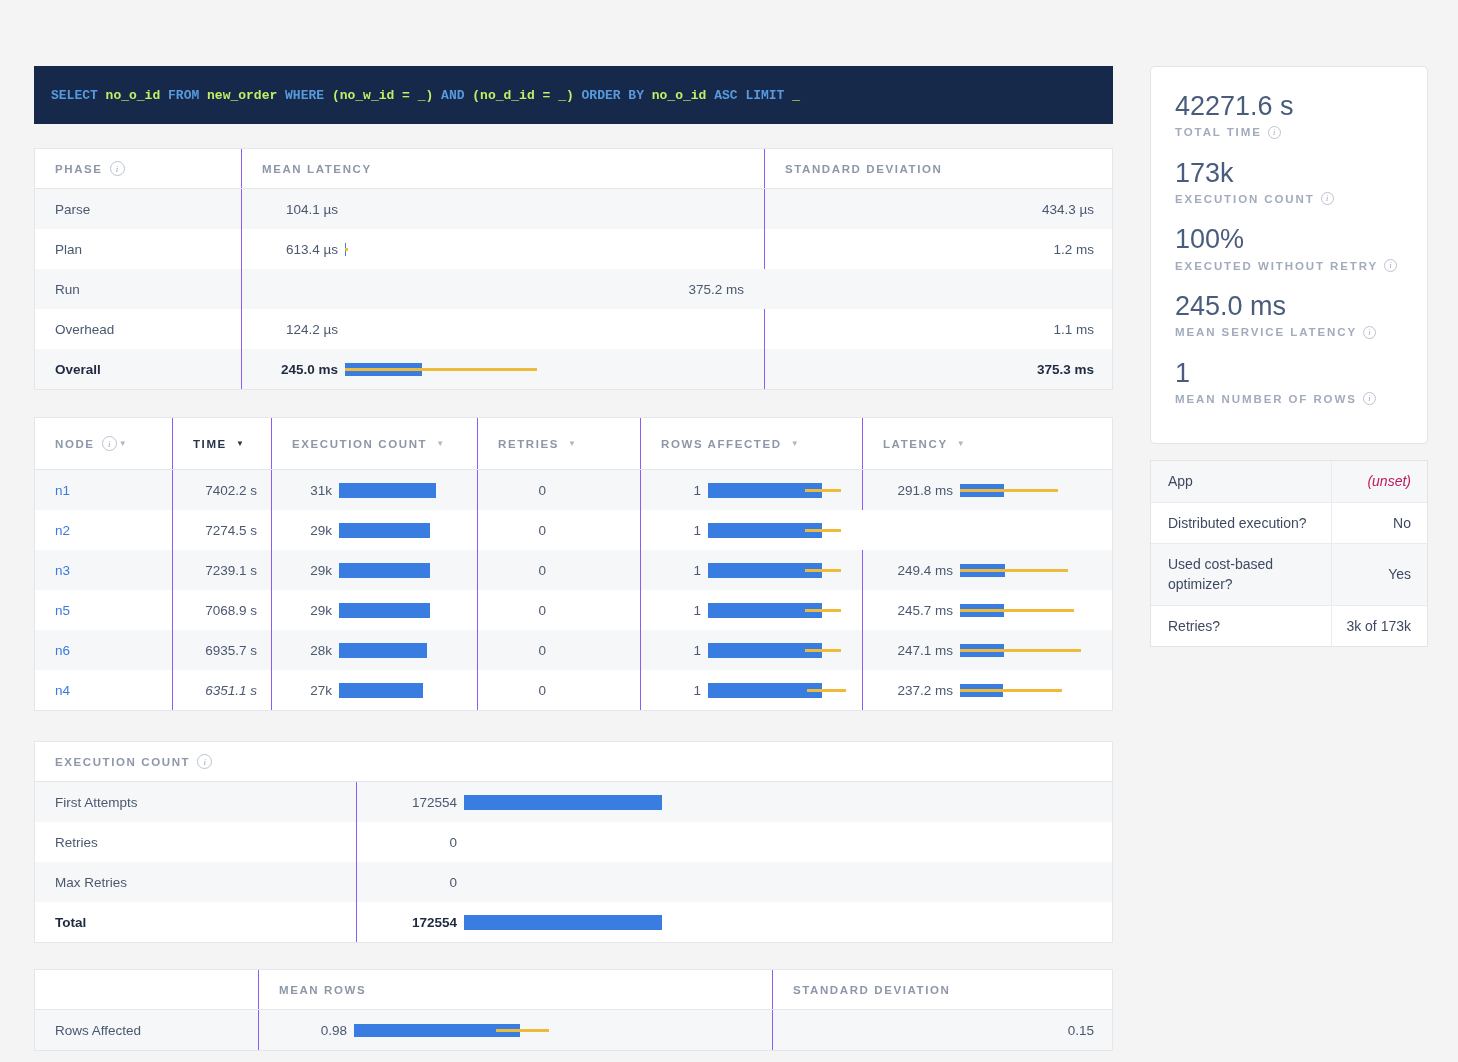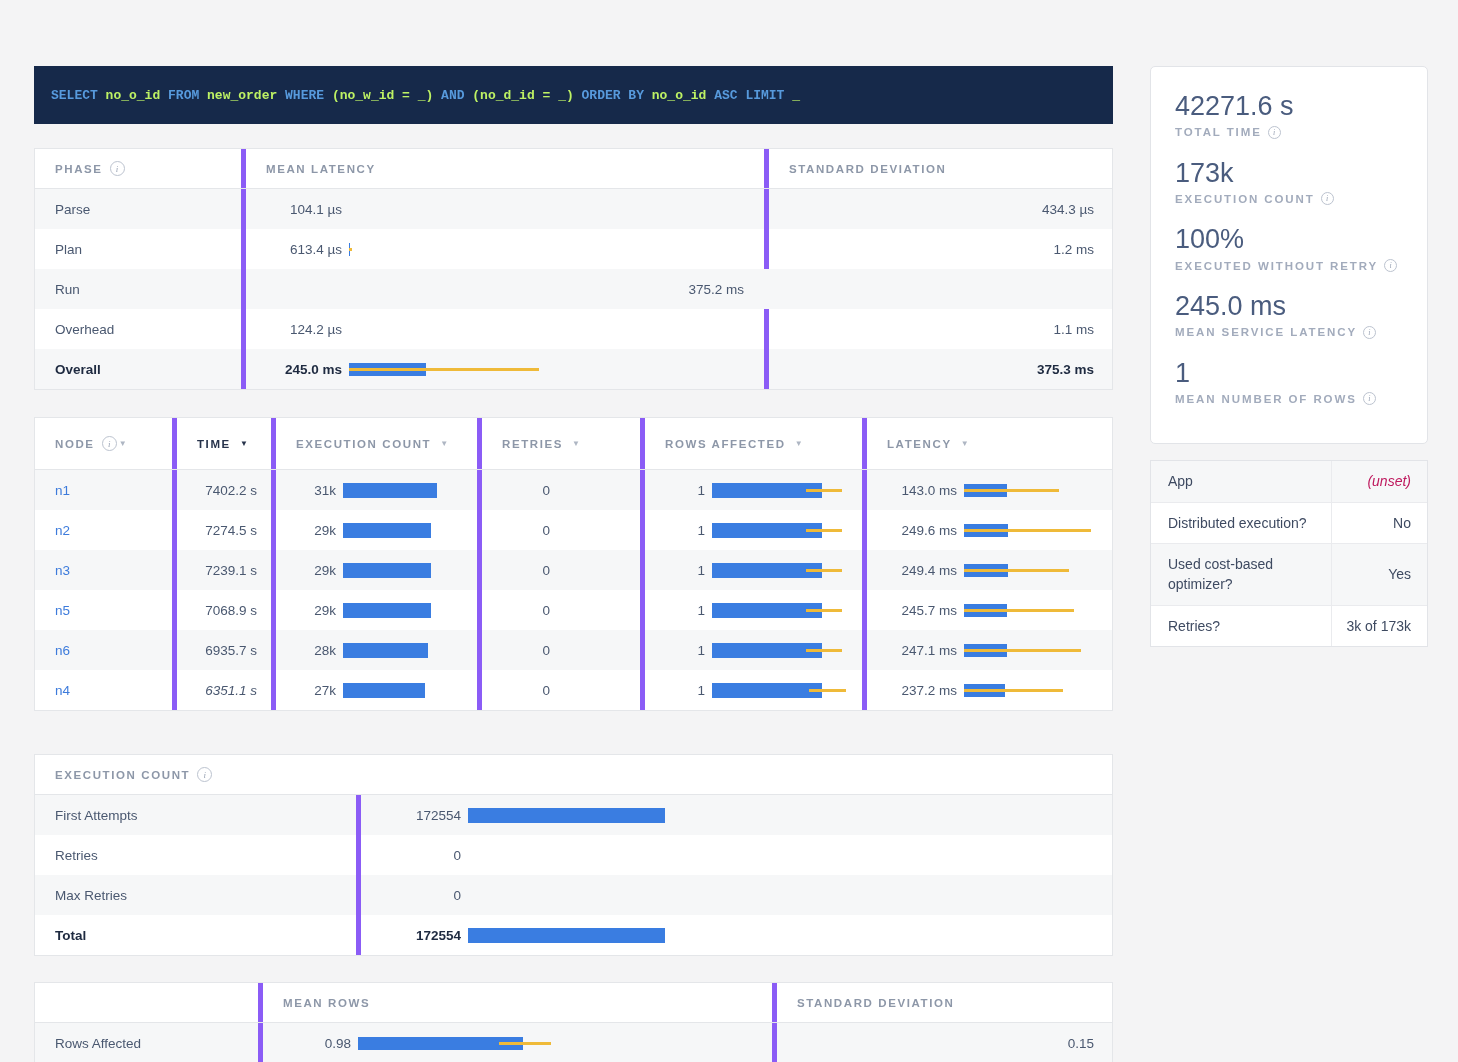--- a/index.html
+++ b/index.html
@@ -21,21 +21,21 @@
   .sql-box .plain { color:#bef264; font-weight:700; }
 
   
   .tbl { background:#FFFFFF; border:1px solid #E4E6E9; }
   .trow, .thead { display:grid; }
   .thead { height:40px; background:#FFFFFF; border-bottom:1px solid #E4E6E9; }
   .node-head { height:52px; }
   .trow { height:40px; }
   .trow.stripe { background:#F6F7F8; }
   .cell { display:flex; align-items:center; font-size:13.5px; color:#4A5870; }
-  .cell + .cell, .th + .th { border-left:5px solid #8b5cf6; }
+  .cell + .cell, .th + .th { border-left:1px solid #8b5cf6; }
   .th { display:flex; align-items:center; padding-left:20px; font-size:11.5px; font-weight:700;
         letter-spacing:1.6px; color:#8D97A8; }
   .th .th-label { margin-right:7px; }
   .th.active, .th.active .sort-arrow { color:#27334B; }
   .sort-arrow { font-size:8px; color:#AEB6C3; margin-left:2px; }
   .th.active .sort-arrow { color:#27334B; }
 
   .lbl-cell { padding-left:20px; }
   .bold-row .cell { font-weight:700; color:#1E2A40; }
   .num { text-align:right; font-variant-numeric:tabular-nums; }
@@ -47,21 +47,21 @@
   .bar-blue { position:absolute; left:0; top:1px; height:13px; background:#3A7DE1; }
   .bar-blue.tall { top:0; height:15px; }
   .bar-yellow { position:absolute; top:6px; height:3px; background:#EFBA39; }
 
   .phase-grid { grid-template-columns:206px 523px 350px; }
   .node-grid  { grid-template-columns:137px 99px 206px 163px 222px 252px; }
   .exec-grid  { grid-template-columns:321px 758px; }
   .rows-grid  { grid-template-columns:223px 514px 342px; }
 
   .tbl { margin-bottom:27px; }
-  .node-tbl { margin-bottom:43px; }
+  .node-tbl { margin-bottom:30px; }
   .exec-tbl { margin-bottom:26px; }
   .rows-tbl { margin-bottom:4px; }
 
   .node-link { color:#3D7BDB; cursor:pointer; }
 
   .info-i { display:inline-flex; align-items:center; justify-content:center; flex:0 0 auto;
             width:15px; height:15px; border:1px solid #BCC3CF; border-radius:50%;
             font-size:9px; font-weight:400; letter-spacing:0; color:#9AA4B5;
             font-family:"Liberation Serif",serif; font-style:italic; }
 
@@ -238,21 +238,21 @@
               <div class="bar-wrap">
                 <span class="num" style="width: 52px; flex: 0 0 52px;">1</span>
                 <div class="bar-track">
                   <div class="bar-blue tall" style="width: 80%;"></div>
                   <div class="bar-yellow" style="left: 68%; width: 26%;"></div>
                 </div>
               </div>
             </div>
             <div class="cell">
               <div class="bar-wrap">
-                <span class="num" style="width: 82px; flex: 0 0 82px;">143.0 ms</span>
+                <span class="num" style="width: 82px; flex: 0 0 82px;">291.8 ms</span>
                 <div class="bar-track">
                   <div class="bar-blue" style="width: 31%;"></div>
                   <div class="bar-yellow" style="left: 0%; width: 69%;"></div>
                 </div>
               </div>
             </div>
           </div>
           <div class="trow node-grid">
             <div class="cell lbl-cell">
               <a class="node-link">n2</a>
@@ -270,29 +270,20 @@
             </div>
             <div class="cell">
               <span class="num" style="width: 60px; margin-left: 8px;">0</span>
             </div>
             <div class="cell">
               <div class="bar-wrap">
                 <span class="num" style="width: 52px; flex: 0 0 52px;">1</span>
                 <div class="bar-track">
                   <div class="bar-blue tall" style="width: 80%;"></div>
                   <div class="bar-yellow" style="left: 68%; width: 26%;"></div>
-                </div>
-              </div>
-            </div>
-            <div class="cell">
-              <div class="bar-wrap">
-                <span class="num" style="width: 82px; flex: 0 0 82px;">249.6 ms</span>
-                <div class="bar-track">
-                  <div class="bar-blue" style="width: 32%;"></div>
-                  <div class="bar-yellow" style="left: 0%; width: 92%;"></div>
                 </div>
               </div>
             </div>
           </div>
           <div class="trow node-grid stripe">
             <div class="cell lbl-cell">
               <a class="node-link">n3</a>
             </div>
             <div class="cell right-cell" style="padding-right: 14px;">
               <span class="num">7239.1 s</span>

